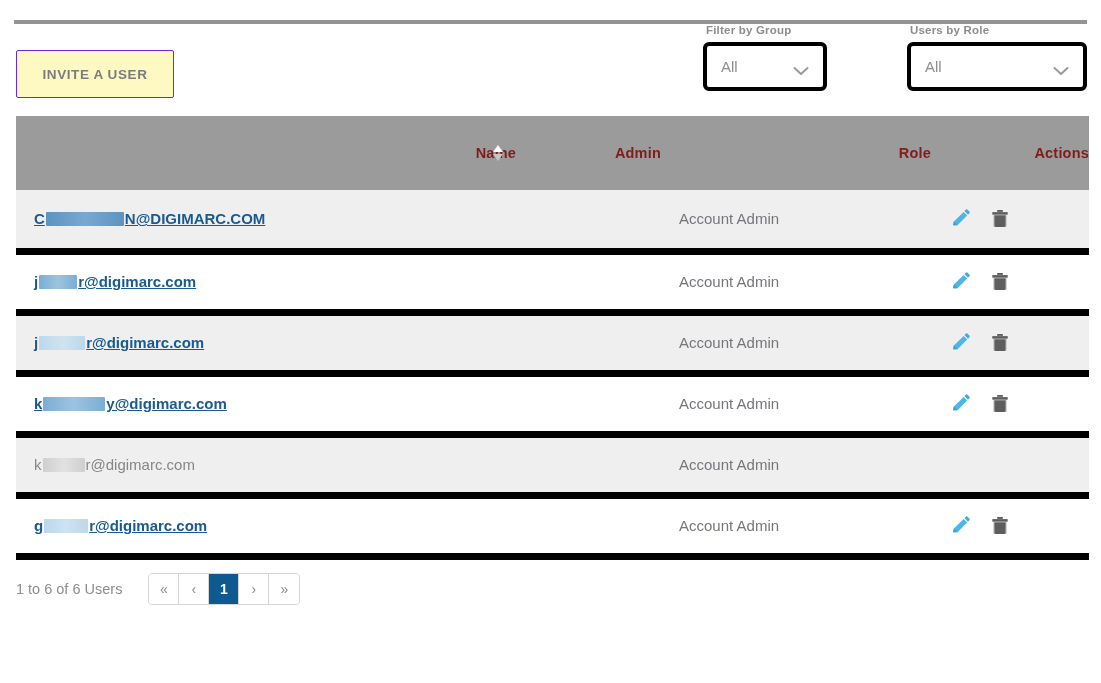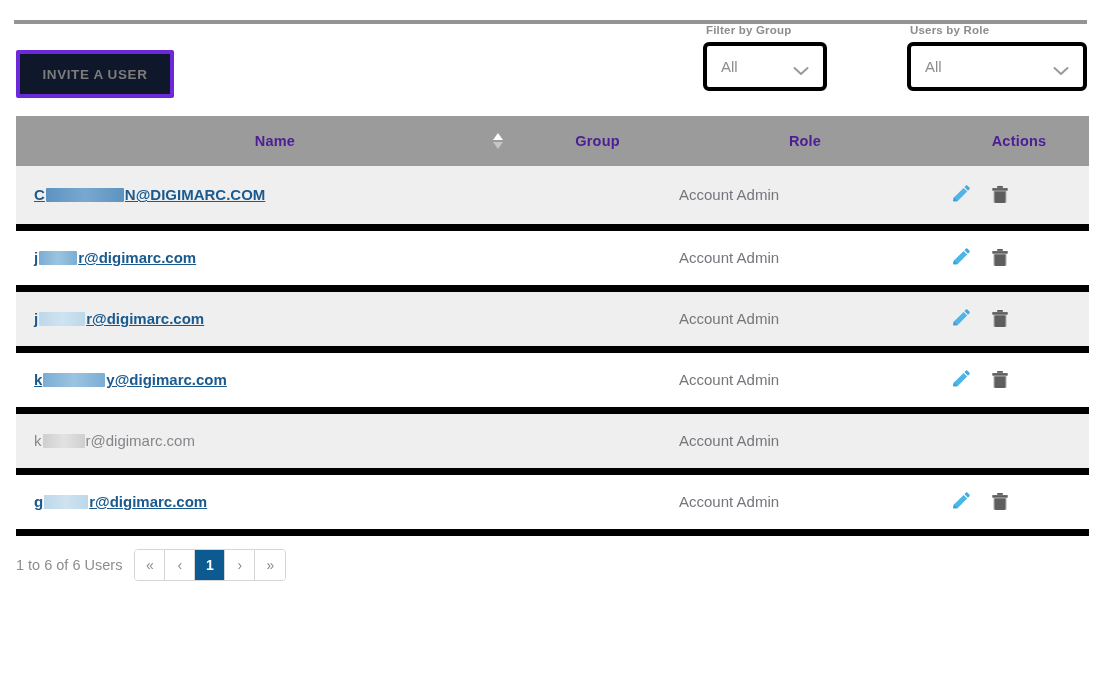--- a/index.html
+++ b/index.html
@@ -45,22 +45,22 @@
   .controls {
     position: relative;
     height: 92px;
   }
   .invite-btn {
     position: absolute;
     left: 2px;
     top: 26px;
     width: 158px;
     height: 48px;
-    background: #0f172a;
-    border: 4px solid #6d28d9;
+    background: #fef9c3;
+    border: 1px solid #6d28d9;
     border-radius: 2px;
     color: #7c7c7c;
     font-size: 13.5px;
     font-weight: bold;
     letter-spacing: 0.6px;
     cursor: pointer;
     font-family: "Liberation Sans", sans-serif;
     display: flex;
     align-items: center;
     justify-content: center;
@@ -109,25 +109,25 @@
 
   
   .table {
     width: 1073px;
     margin: 0 0 0 2px;
     border-collapse: collapse;
     table-layout: fixed;
   }
   .table thead th {
     background: #9b9b9b;
-    color: #4c1d95;
+    color: #7f1d1d;
     font-size: 14.5px;
     font-weight: bold;
-    text-align: center;
-    height: 50px;
+    text-align: right;
+    height: 74px;
     padding: 0 0 0 18px;
     vertical-align: middle;
     letter-spacing: 0.2px;
   }
   th.col-name { width: 500px; position: relative; }
   th.col-group { width: 145px; padding-left: 14px; }
   th.col-role { width: 270px; padding-left: 14px; }
   th.col-actions { width: 158px; padding-left: 14px; }
 
   .sort-icon {
@@ -184,21 +184,21 @@
 
   .action-icons { display: flex; align-items: center; gap: 18px; }
   .icon-btn { cursor: pointer; display: inline-flex; }
 
   
   .tfoot {
     margin: 0 0 0 2px;
     height: 58px;
     display: flex;
     align-items: center;
-    gap: 12px;
+    gap: 26px;
   }
   .count-text {
     font-size: 14.5px;
     color: #8d8d8d;
   }
   .pager {
     display: flex;
     border: 1px solid #d5d5d5;
     border-radius: 4px;
     overflow: hidden;
@@ -289,21 +289,21 @@
       <tr>
         <th class="col-name">
           <span>Name</span>
           <span class="sort-icon">
             <svg viewBox="0 0 12 20" width="12" height="20">
               <path d="M6 2 L11 9 L1 9 Z" fill="#ffffff"></path>
               <path d="M6 18 L11 11 L1 11 Z" fill="#c6c6c6"></path>
             </svg>
           </span>
         </th>
-        <th class="col-group">Group</th>
+        <th class="col-group">Admin</th>
         <th class="col-role">Role</th>
         <th class="col-actions">Actions</th>
       </tr>
     </thead>
     <tbody id="users-body">
         <tr class="odd">
           <td class="c-name"><span class="user-link"><span>C</span><span class="redact dblue" style="width: 78px;"></span><span>N@DIGIMARC.COM</span></span></td>
           <td class="c-group"></td>
           <td class="c-role">Account Admin</td>
           <td class="c-actions">

